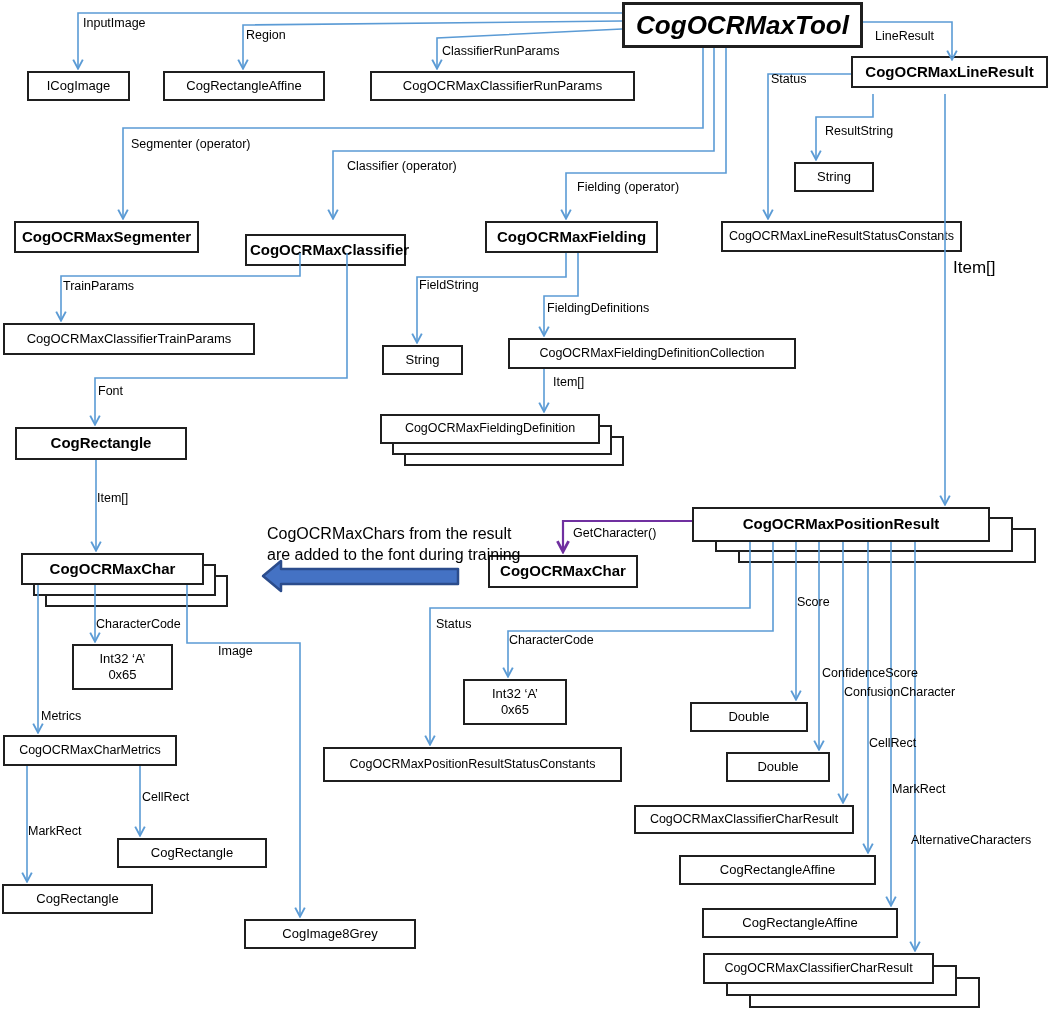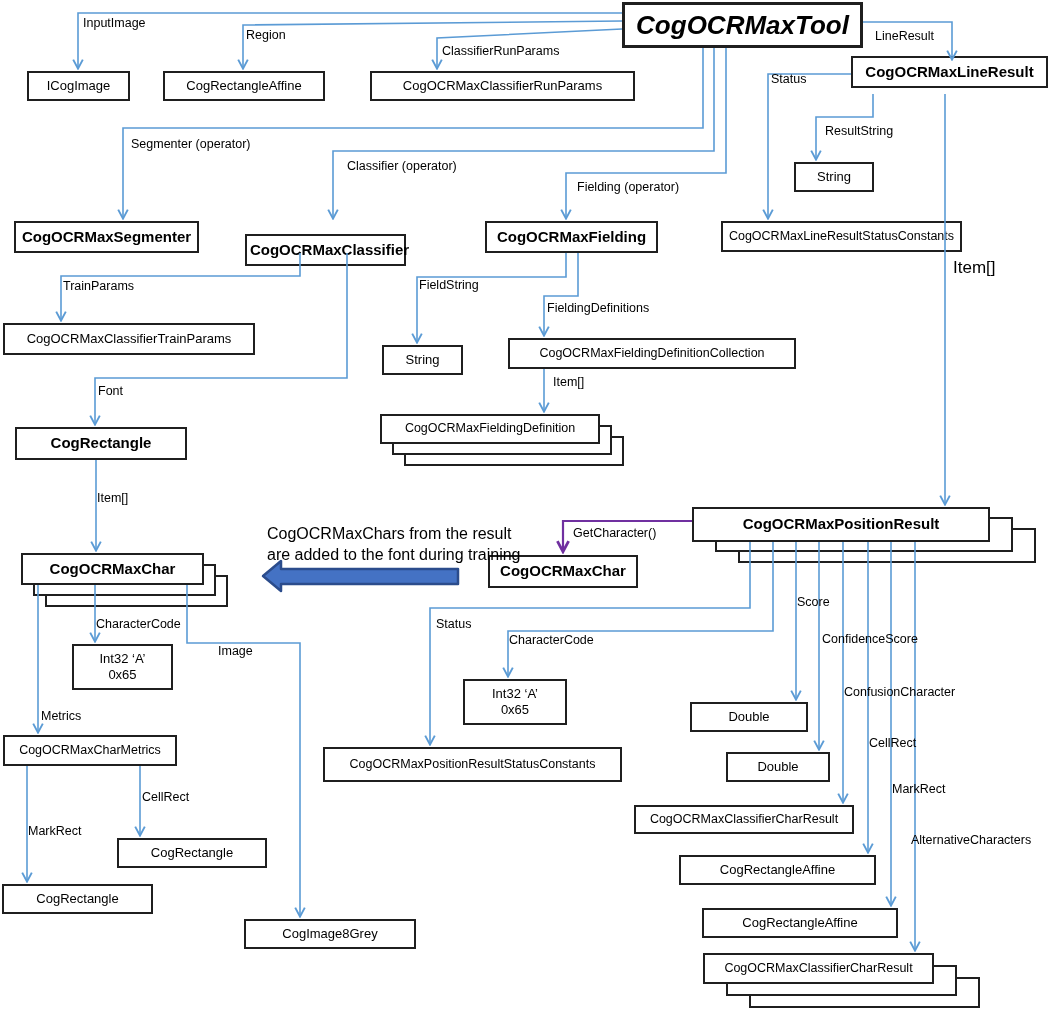--- a/index.html
+++ b/index.html
@@ -124,21 +124,21 @@
       <div class="edge-label" style="left: 953px; top: 258px; font-size: 17px;">Item[]</div>
       <div class="edge-label" style="left: 98px; top: 384px;">Font</div>
       <div class="edge-label" style="left: 97px; top: 491px;">Item[]</div>
       <div class="edge-label" style="left: 573px; top: 526px;">GetCharacter()</div>
       <div class="edge-label" style="left: 96px; top: 617px;">CharacterCode</div>
       <div class="edge-label" style="left: 218px; top: 644px;">Image</div>
       <div class="edge-label" style="left: 41px; top: 709px;">Metrics</div>
       <div class="edge-label" style="left: 436px; top: 617px;">Status</div>
       <div class="edge-label" style="left: 509px; top: 633px;">CharacterCode</div>
       <div class="edge-label" style="left: 797px; top: 595px;">Score</div>
-      <div class="edge-label" style="left: 822px; top: 632px;">ConfidenceScore</div>
+      <div class="edge-label" style="left: 822px; top: 666px;">ConfidenceScore</div>
       <div class="edge-label" style="left: 844px; top: 685px;">ConfusionCharacter</div>
       <div class="edge-label" style="left: 869px; top: 736px;">CellRect</div>
       <div class="edge-label" style="left: 892px; top: 782px;">MarkRect</div>
       <div class="edge-label" style="left: 911px; top: 833px;">AlternativeCharacters</div>
       <div class="edge-label" style="left: 142px; top: 790px;">CellRect</div>
       <div class="edge-label" style="left: 28px; top: 824px;">MarkRect</div>
     </div>
   <div id="annotation">CogOCRMaxChars from the result
 are added to the font during training</div>
 </div>

